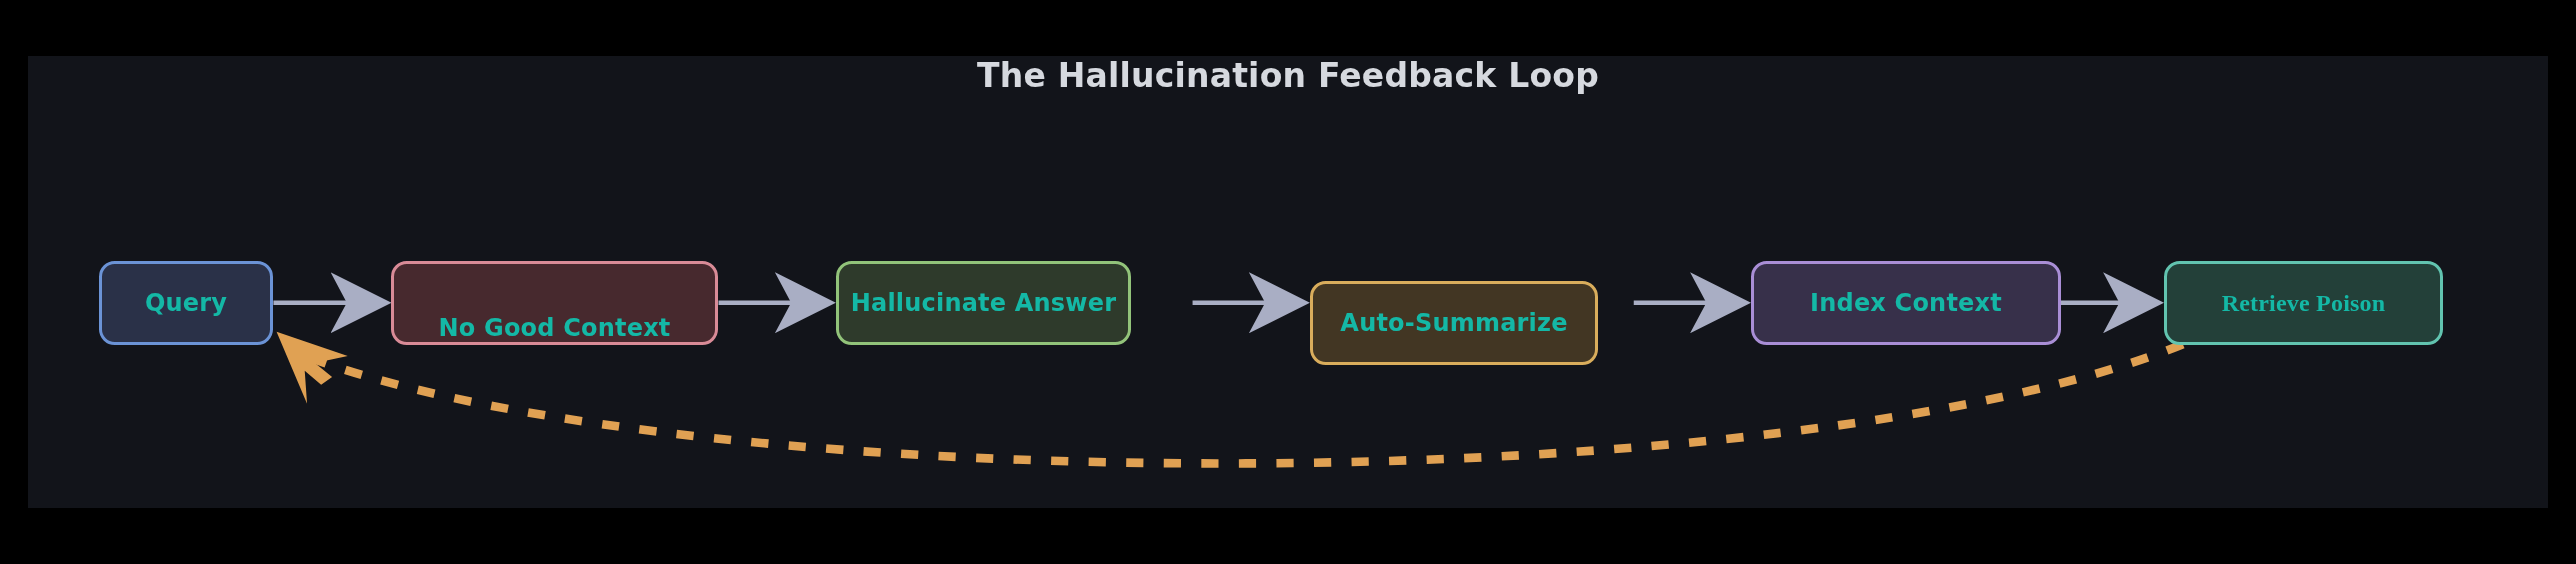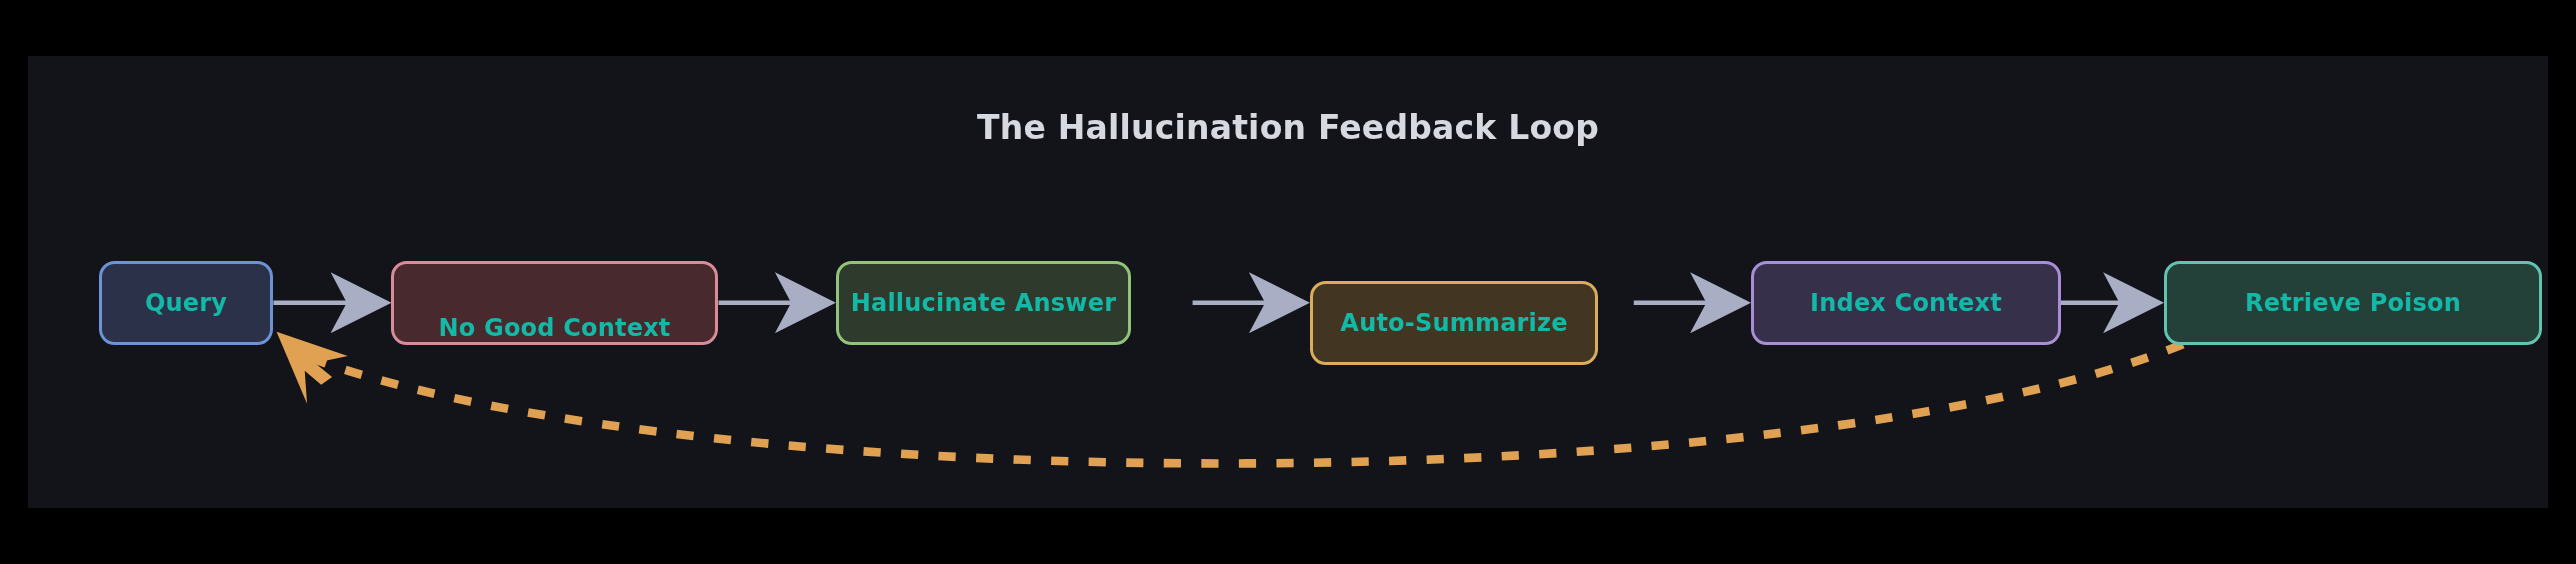--- a/index.html
+++ b/index.html
@@ -30,21 +30,20 @@
     height: 452px;
     background: #12141a;
   }
 
   #title {
     position: absolute;
     left: 0;
     top: 0;
     width: 2520px;
     text-align: center;
-    padding-top: 52px;
     font-size: 33px;
     font-weight: bold;
     color: #d6d9df;
     letter-spacing: 0.2px;
     white-space: nowrap;
   }
 
   
   #edges {
     position: absolute;
@@ -129,18 +128,18 @@
   </div>
 
   <div class="node" style="left:1310px; width:288px; border-color:#d9ad5c; background:#423623;margin-top:20px;">
     <span class="node-label">Auto-Summarize</span>
   </div>
 
   <div class="node" style="left:1751px; width:310px; border-color:#a98ed6; background:#37304a;">
     <span class="node-label">Index Context</span>
   </div>
 
-  <div class="node" style="left:2164px; width:378px; border-color:#62c4b0; background:#234039;">
+  <div class="node" style="left:2164px; width:279px; border-color:#62c4b0; background:#234039;font-family:Liberation Serif, serif;">
     <span class="node-label">Retrieve Poison</span>
   </div>
 
 </div>
 
 
 </body></html>

